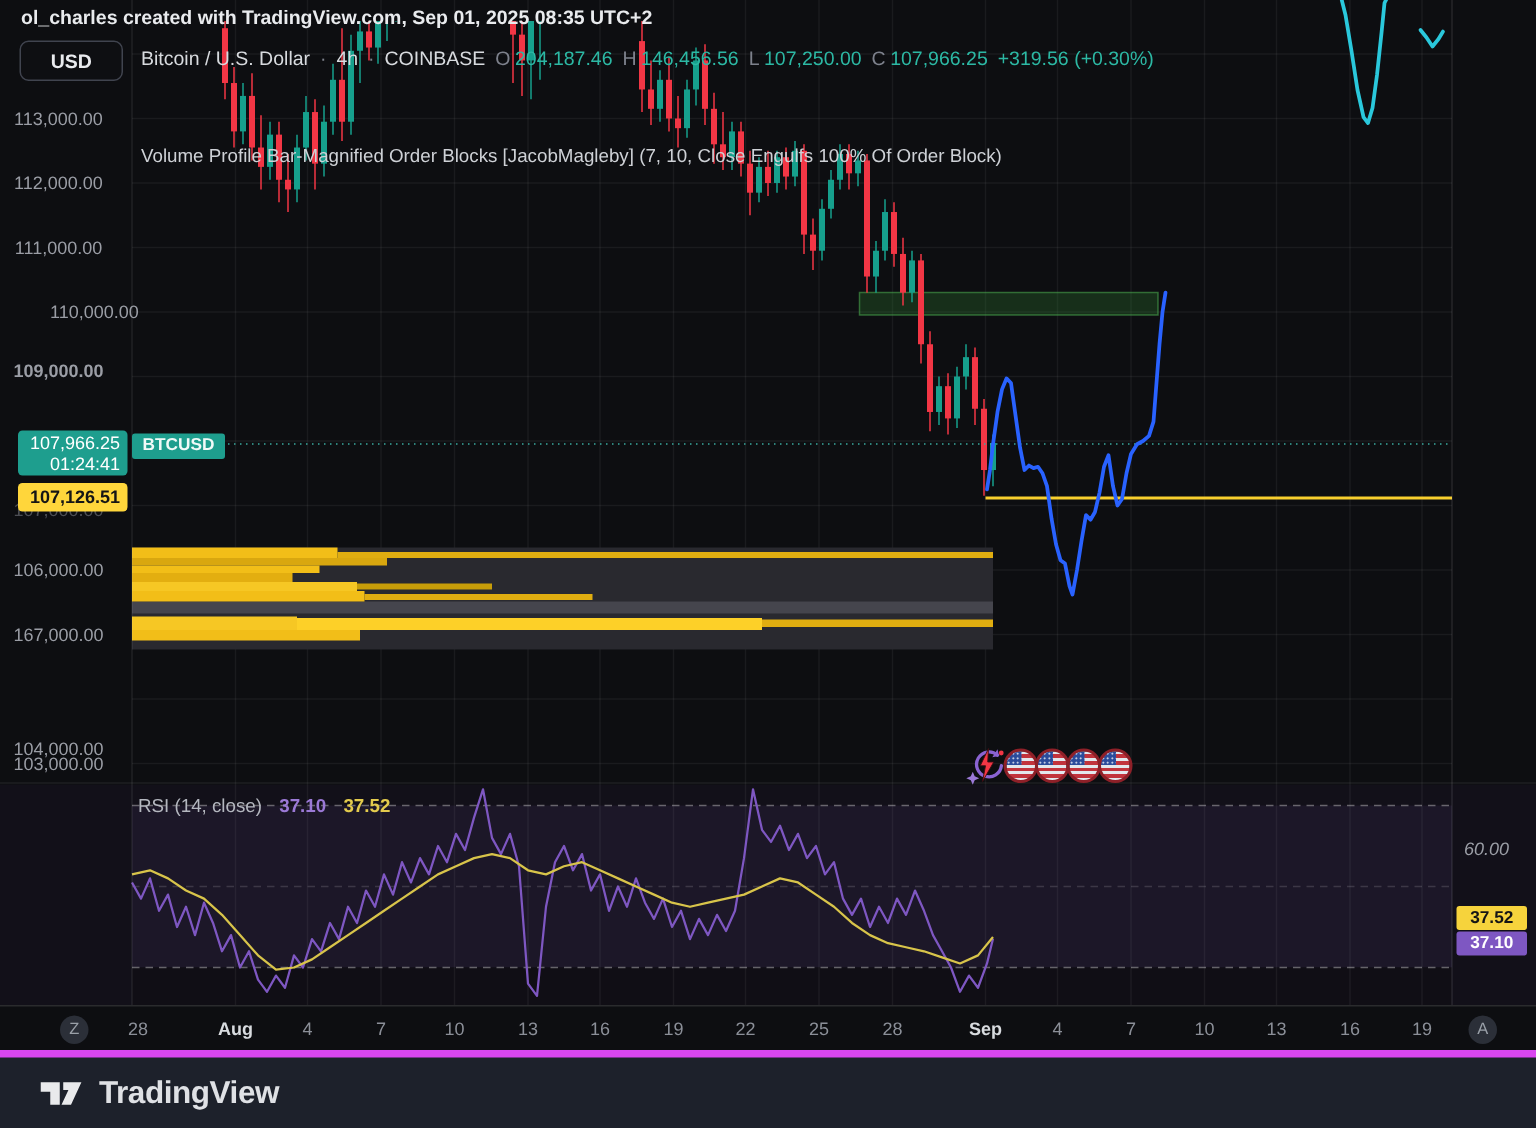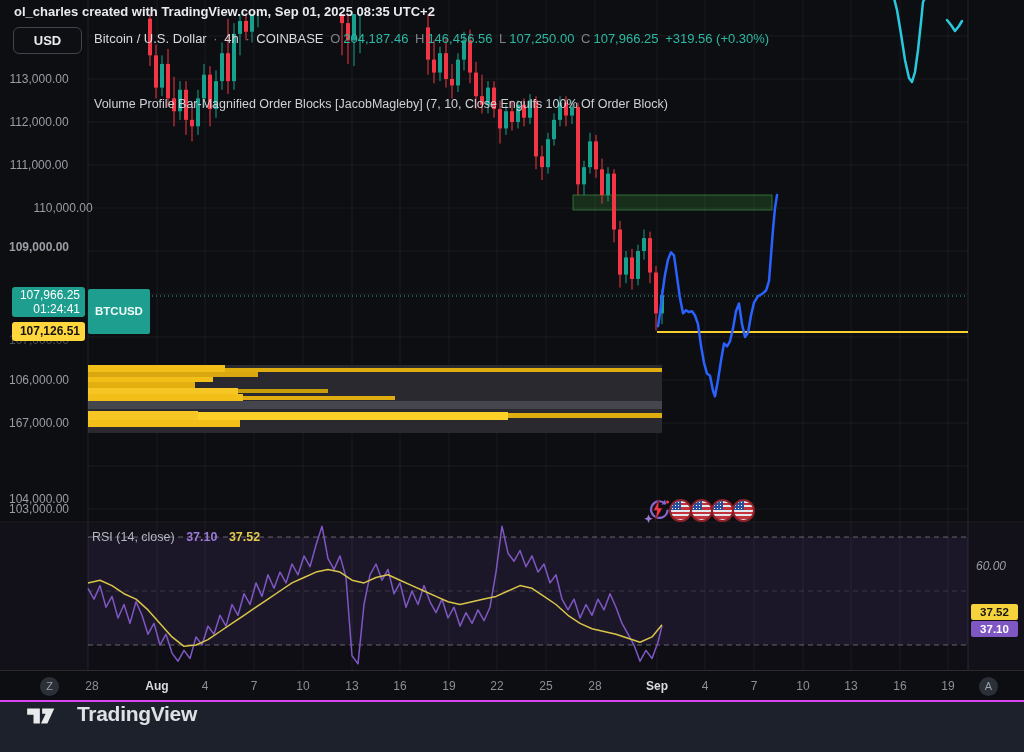--- a/index.html
+++ b/index.html
@@ -12,21 +12,21 @@
            font-family:inherit;z-index:8;}
   .legend1{position:absolute;left:94px;top:31px;font-size:13px;color:#d8dbdf;z-index:8;white-space:nowrap;}
   .legend1 .sep,.legend1 .ltr{color:#7d818c;}
   .legend1 .val,.legend1 .chg{color:#2cb8a4;}
   .legend1 span{margin-right:3px;}
   .legend2{position:absolute;left:94px;top:49px;font-size:12.5px;color:#ced1d6;z-index:8;white-space:nowrap;margin-top:48px;}
   .plabel{position:absolute;left:0;width:78px;text-align:center;font-size:12px;color:#9a9da5;z-index:3;}
   .plabel.faint{opacity:.45;z-index:2;}
   .price-badge{position:absolute;left:12px;top:287px;width:73px;height:30px;background:#1e9e8e;border-radius:3px;
                color:#fff;font-size:12px;line-height:14px;text-align:right;padding:1px 5px 0 0;box-sizing:border-box;z-index:6;}
-  .btc-tag{position:absolute;left:88px;top:289px;height:17px;line-height:17px;padding:14px 7px;background:#1e9e8e;
+  .btc-tag{position:absolute;left:88px;top:289px;height:17px;line-height:17px;padding:0 7px;background:#1e9e8e;
            border-radius:2px;color:#f0faf8;font-size:11.5px;font-weight:600;z-index:6;}
   .yellow-badge{position:absolute;left:12px;top:322px;width:73px;height:19px;background:#ffd63b;border-radius:3px;
                 color:#151515;font-size:12px;font-weight:600;line-height:19px;text-align:right;
                 padding-right:5px;box-sizing:border-box;z-index:6;}
   .rsi-legend{position:absolute;left:92px;top:530px;font-size:12.5px;color:#b4b7bf;z-index:6;white-space:nowrap;}
   .rsi-legend .v1{color:#9b79d6;font-weight:700;margin-left:8px;}
   .rsi-legend .v2{color:#e3cb4d;font-weight:700;margin-left:8px;}
   .rsi-60{position:absolute;left:976px;top:559px;font-size:12px;color:#9b9ea6;z-index:6;font-style:italic;}
   .rsi-badge{position:absolute;left:971px;width:47px;height:16px;font-size:11.5px;font-weight:700;
              text-align:center;line-height:16px;border-radius:2px;z-index:6;}
@@ -37,22 +37,22 @@
   .axis-circle{position:absolute;top:677px;width:19px;height:19px;border-radius:50%;background:#2b2f38;
                color:#9aa0a8;font-size:11px;line-height:19px;text-align:center;z-index:5;}
   .axis-circle.z{left:40px;} .axis-circle.a{left:979px;}
   .events{position:absolute;left:644px;top:497px;display:flex;align-items:center;z-index:6;}
   .flag{width:23px;height:23px;border-radius:50%;border:2px solid #8e2028;box-sizing:border-box;
         background:repeating-linear-gradient(180deg,#e3e7ec 0 2px,#c2333c 2px 4.4px);
         position:relative;overflow:hidden;margin-left:-2px;}
   .flag::before{content:"";position:absolute;left:0;top:0;width:55%;height:48%;background:#2b4b9b;
         background-image:radial-gradient(circle,#fff .5px,transparent .7px);background-size:3px 3px;}
   .footer{position:absolute;left:0;top:700px;width:1024px;height:52px;background:#1d212b;
-          border-top:2px solid #d946ef;box-sizing:border-box;display:flex;align-items:flex-start;
-          padding-left:26px;gap:21px;z-index:9;}
+          border-top:5px solid #d946ef;box-sizing:border-box;display:flex;align-items:center;
+          padding-left:26px;gap:10px;z-index:9;}
   .footer .brand{color:#dfe1e5;font-size:21px;font-weight:700;letter-spacing:-.3px;}
 </style>
 </head>
 <body>
 
 <div class="root">
   <svg id="chart-svg" width="1024" height="700">
       <rect x="0" y="523" width="1024" height="147" fill="#121019"></rect>
       <rect x="88" y="537" width="880" height="108" fill="#1c1728"></rect>
       <rect x="88" y="645" width="880" height="25" fill="#100e15"></rect>

